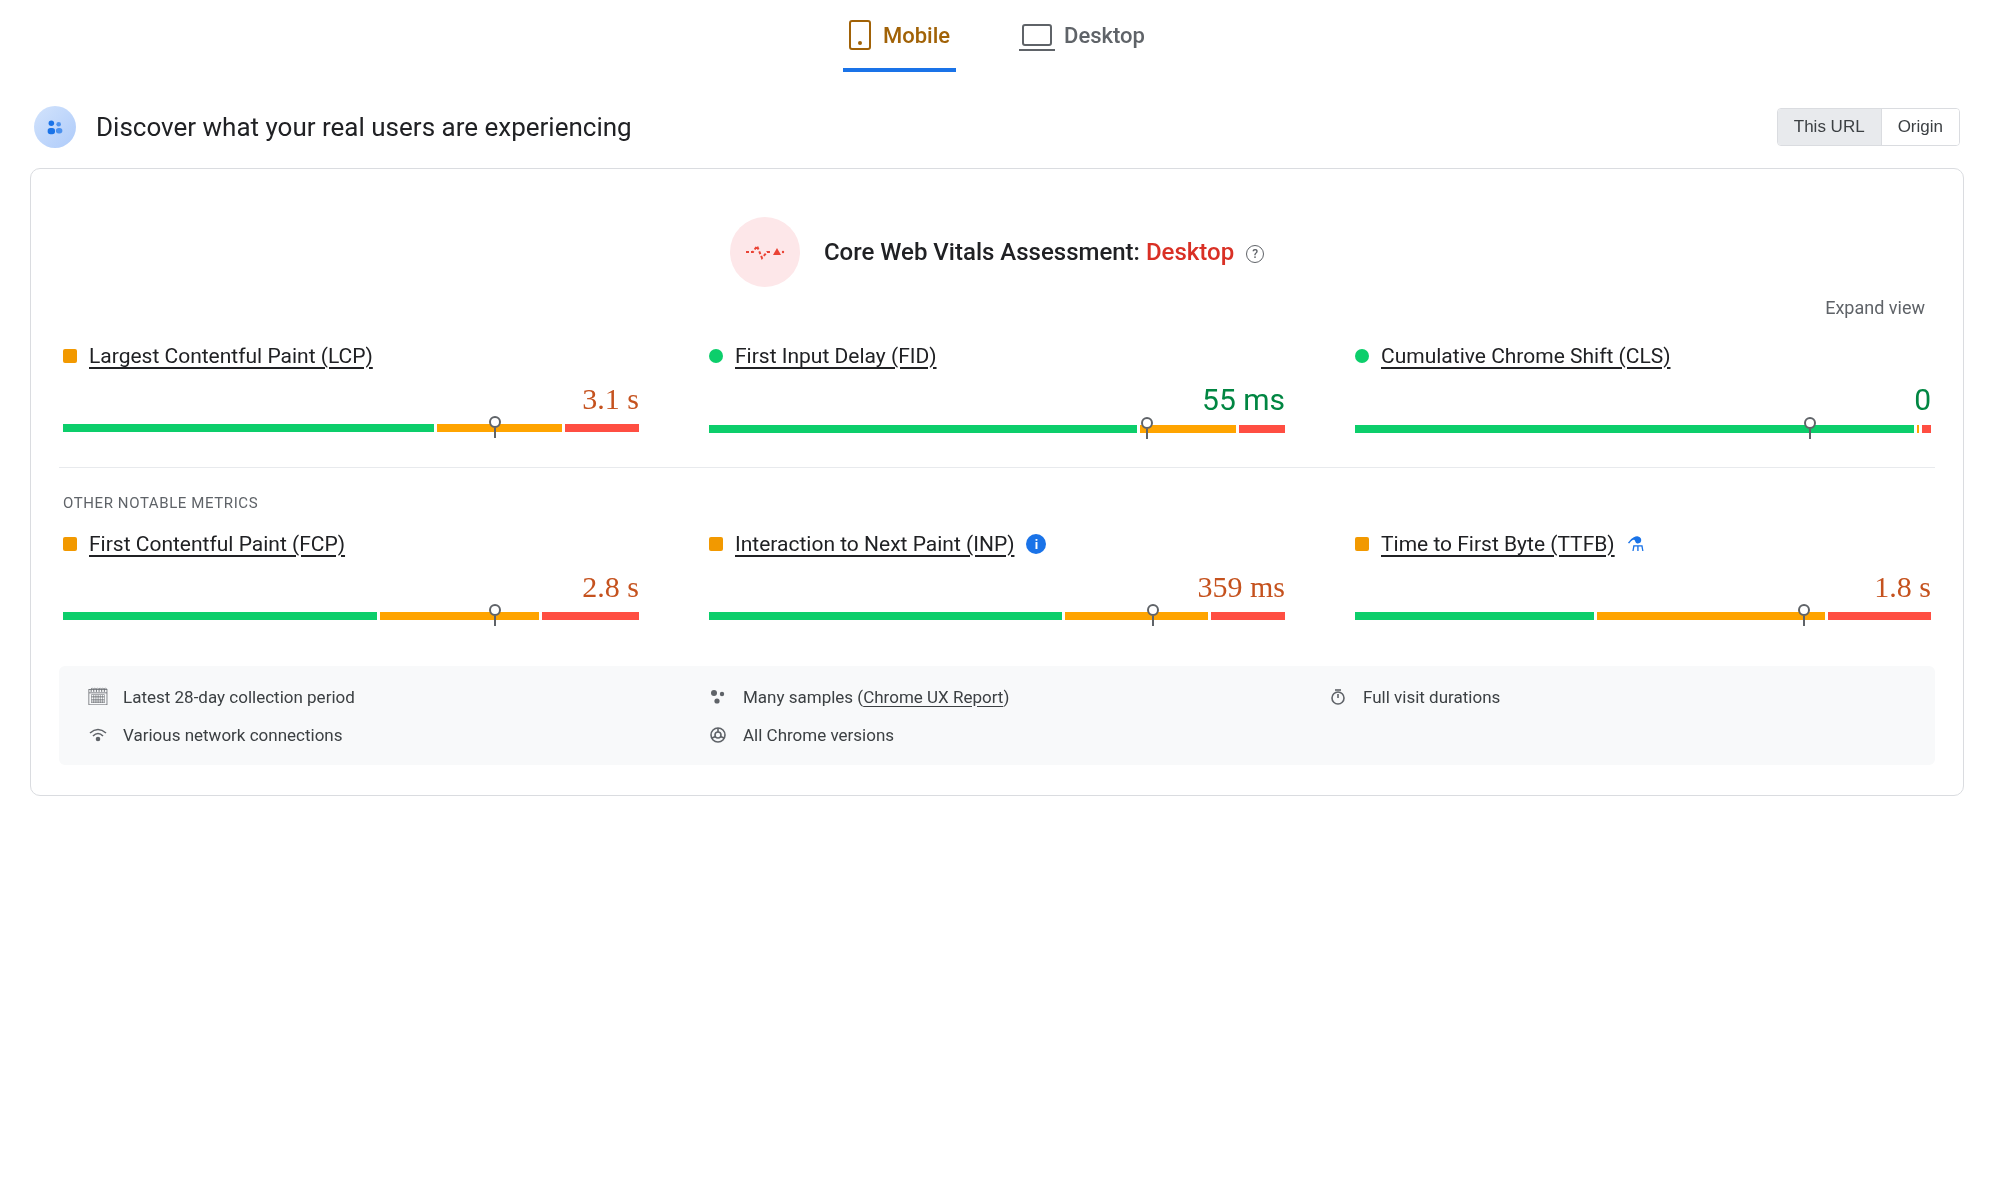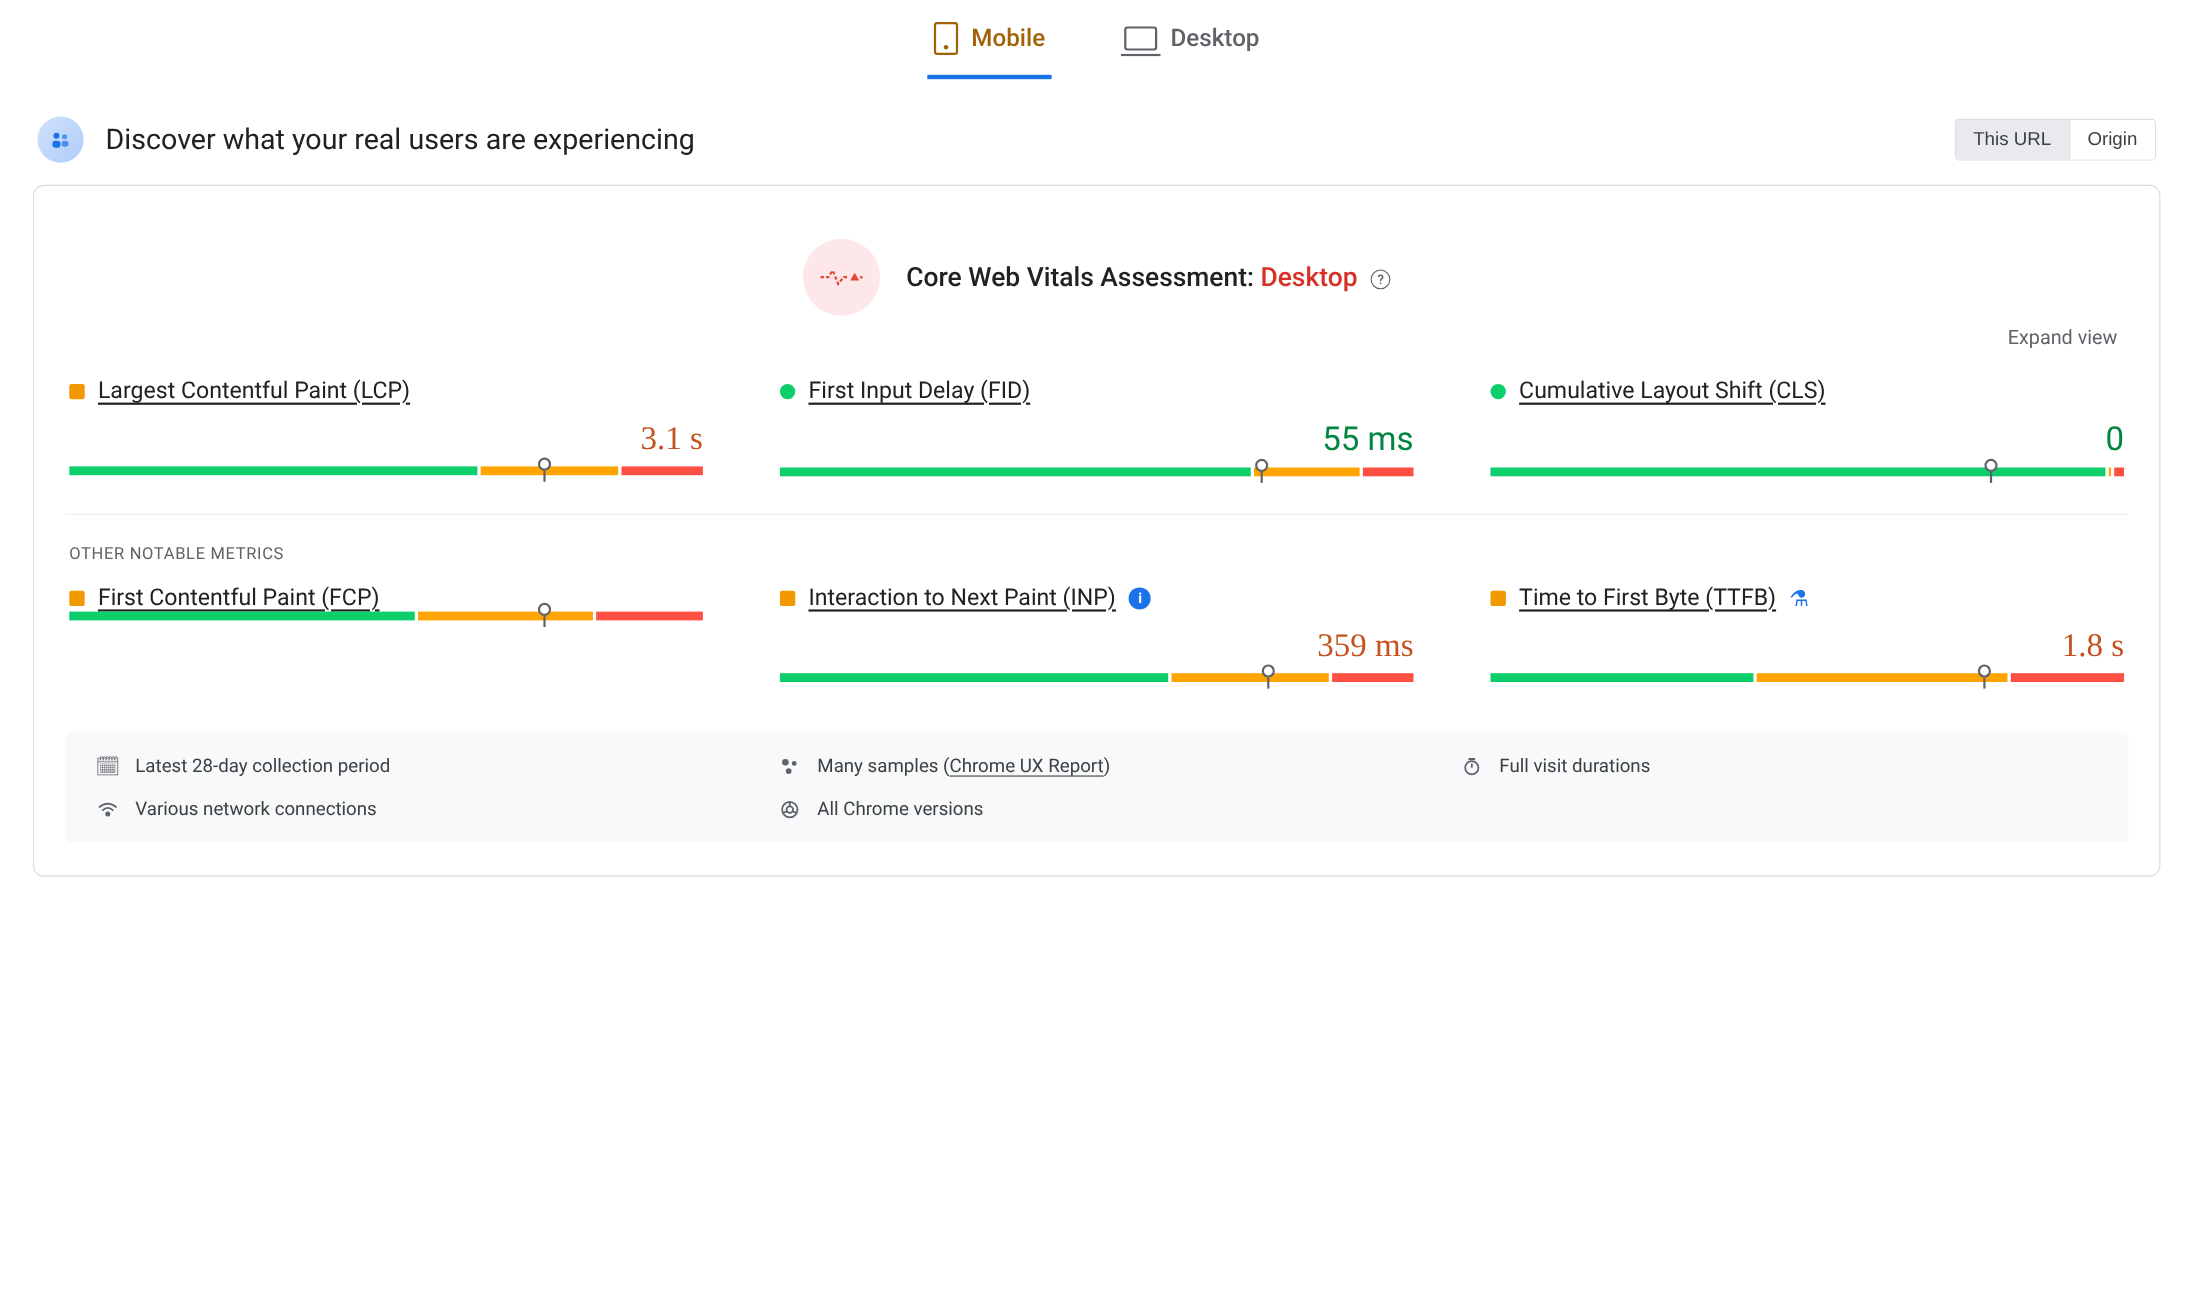--- a/index.html
+++ b/index.html
@@ -214,21 +214,21 @@
     <div class="bar">
       <div class="seg g" style="width:75%"></div>
       <div class="seg o" style="width:17%"></div>
       <div class="seg r" style="width:8%"></div>
       <div class="marker" style="left:76%"></div>
     </div>
   </div>
   <div class="metric">
     <div class="label-row">
       <span class="dot green"></span>
-      <span class="name">Cumulative Layout Shift (CLS)</span>
+      <span class="name">Cumulative Chrome Shift (CLS)</span>
 
     </div>
     <div class="value-row"><span class="value green">0</span></div>
     <div class="bar">
       <div class="seg g" style="width:98%"></div>
       <div class="seg o" style="width:0.5%"></div>
       <div class="seg r" style="width:1.5%"></div>
       <div class="marker" style="left:79%"></div>
     </div>
   </div>
@@ -236,20 +236,21 @@
 
   <div class="section-label">OTHER NOTABLE METRICS</div>
 
   <div class="metrics2" id="other-metrics">
   <div class="metric">
     <div class="label-row">
       <span class="dot orange"></span>
       <span class="name">First Contentful Paint (FCP)</span>
 
     </div>
+    <div class="value-row"><span class="value orange">2.8 s</span></div>
     <div class="bar">
       <div class="seg g" style="width:55%"></div>
       <div class="seg o" style="width:28%"></div>
       <div class="seg r" style="width:17%"></div>
       <div class="marker" style="left:75%"></div>
     </div>
   </div>
   <div class="metric">
     <div class="label-row">
       <span class="dot orange"></span>

